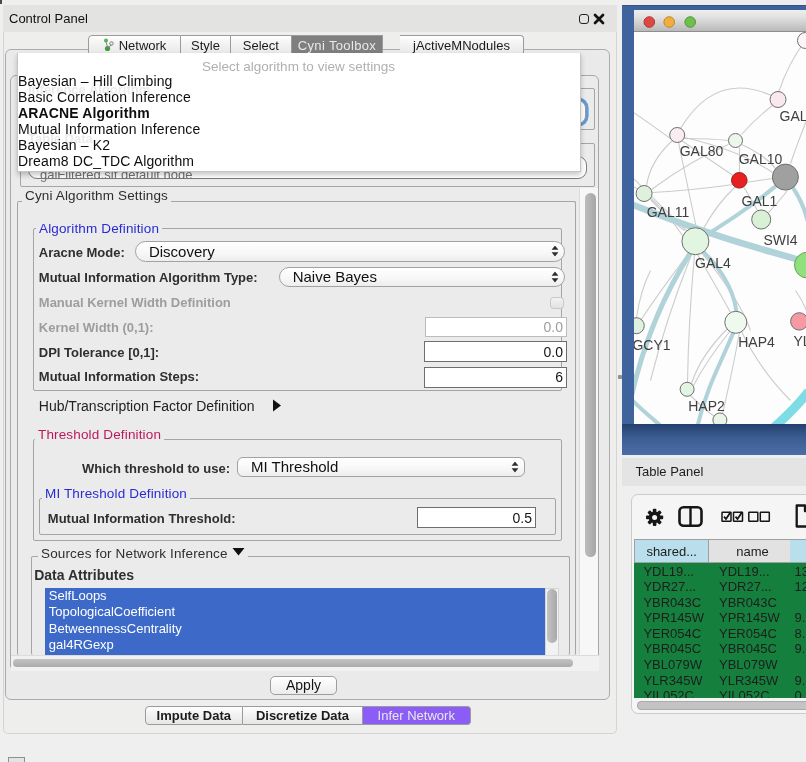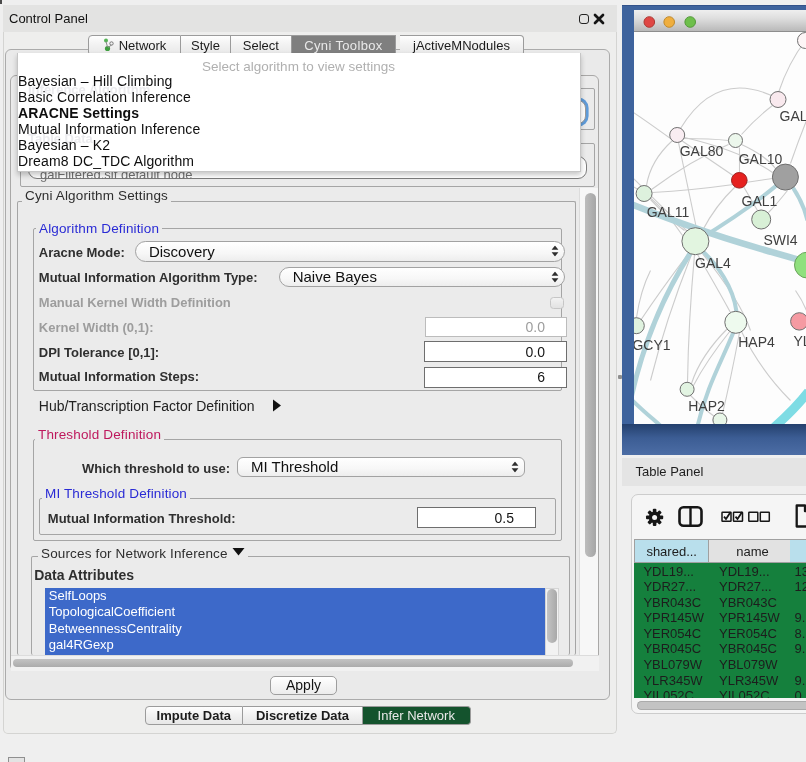--- a/index.html
+++ b/index.html
@@ -7,21 +7,21 @@
 body { font-family:"Liberation Sans", sans-serif; background:#efefef; }
 #root { position:relative; width:806px; height:762px; }
 .abs { position:absolute; }
 .lbl { font-size:13px; font-weight:bold; color:#2f2f2f; white-space:nowrap; }
 .dis { color:#9d9d9d; }
 .gtitle { font-size:13.5px; letter-spacing:0.15px; background:#ebebeb; padding:0 3px; white-space:nowrap; }
 .gbox { position:absolute; border:1px solid #a5a5a5; border-radius:2px; }
 .combo { position:absolute; background:linear-gradient(#ffffff,#f7f7f7 60%,#ededed); border:1px solid #a2a2a2; border-radius:11px; font-size:15px; color:#101010; }
 .combo .ct { position:absolute; left:13px; top:0; bottom:0; display:flex; align-items:center; white-space:nowrap; }
 .arrows { position:absolute; right:5px; top:50%; width:8px; height:11px; transform:translateY(-50%); }
-.tfield { position:absolute; background:#fff; font-size:14px; color:#141414; text-align:right; padding-right:21px; display:flex; align-items:center; justify-content:flex-end; }
+.tfield { position:absolute; background:#fff; font-size:14px; color:#141414; text-align:right; padding-right:3px; display:flex; align-items:center; justify-content:flex-end; }
 .tab { position:absolute; top:0; height:100%; border:1px solid #9b9b9b; border-left:none; background:linear-gradient(#fefefe,#f2f2f2 45%,#e7e7e7); font-size:13px; color:#1b1b1b; display:flex; align-items:center; justify-content:center; white-space:nowrap; }
 .tabsel { background:#7f7f7f; color:#e9e9e9; }
 </style>
 </head>
 <body>
 <div id="root">
 
 <div class="abs" style="left:3px;top:5px;width:613.5px;height:728.5px;background:#eeeeed;border:1px solid #d4d4d2;border-top:none;border-radius:0 0 5px 5px;"></div>
 <div class="abs" style="left:3px;top:5px;width:613.5px;height:27px;background:#e3e3e2;"></div>
 <div class="abs" style="left:9px;top:5px;height:27px;display:flex;align-items:center;font-size:13px;color:#111;">Control Panel</div>
@@ -37,21 +37,21 @@
 
 <div class="abs" style="left:87.9px;top:35px;width:436.1px;height:20.5px;">
   <div class="tab" style="left:0;width:93.3px;border-left:1px solid #9b9b9b;border-radius:4px 0 0 4px;"><svg width="12" height="15" viewBox="0 0 12 15" style="margin-right:4px;">
           <circle cx="3" cy="2.5" r="2" fill="#55b555"></circle>
           <circle cx="8.5" cy="5.5" r="1.7" fill="none" stroke="#777" stroke-width="1"></circle>
           <circle cx="4.5" cy="10.5" r="2.6" fill="#3f9e3f"></circle>
           <path d="M3 3.5 L4.5 9 M8.5 7 L5 9.5" stroke="#888" stroke-width="1"></path>
         </svg>Network</div>
   <div class="tab" style="left:93.3px;width:49.6px;">Style</div>
   <div class="tab" style="left:142.9px;width:61.2px;">Select</div>
-  <div class="tab tabsel" style="left:204.1px;width:104px;letter-spacing:0.35px;">Cyni Toolbox</div>
+  <div class="tab tabsel" style="left:204.1px;width:91px;letter-spacing:0.35px;">Cyni Toolbox</div>
   <div class="tab" style="left:312.1px;width:124px;border-radius:0 4px 4px 0;">jActiveMNodules</div>
 </div>
 
 <div class="gbox" style="left:20px;top:87.5px;width:574.5px;height:42px;"></div>
 <div class="abs" style="left:29px;top:100px;width:557px;height:24px;background:#fff;border:1px solid #9a9a9a;border-radius:8px;box-shadow:0 0 0 2.6px #5f9bd8;"></div>
 <div class="gbox" style="left:20px;top:142.5px;width:574.5px;height:44px;"></div>
 <div class="abs" style="left:28px;top:156px;width:559px;height:22.5px;background:#fff;border:1.6px solid #7d7d7d;border-radius:9px;"></div>
 <div class="abs" style="left:40px;top:167px;font-size:13px;color:#737373;z-index:5;">galFiltered.sif default node</div>
 
 <div class="gbox" style="left:16.5px;top:200.5px;width:559.5px;height:454px;border-bottom:none;"></div>
@@ -131,33 +131,33 @@
 <div class="abs" style="left:578.5px;top:188px;width:19px;height:482.5px;background:#f7f7f7;border-left:1px solid #dcdcdc;"></div>
 <div class="abs" style="left:585px;top:193px;width:10.5px;height:364px;background:linear-gradient(90deg,#bdbdbd,#a6a6a6);border-radius:5.5px;"></div>
 <div class="abs" style="left:10.5px;top:655px;width:588px;height:15.5px;background:#f1f1f1;border-top:1px solid #dcdcdc;"></div>
 <div class="abs" style="left:13px;top:658.5px;width:560px;height:8.5px;background:linear-gradient(#c3c3c3,#ababab);border-radius:4.5px;"></div>
 
 <div class="abs" style="left:270px;top:676px;width:67px;height:18.5px;background:linear-gradient(#ffffff,#ececec);border:1px solid #9e9e9e;border-radius:5px;display:flex;align-items:center;justify-content:center;font-size:14px;color:#141414;">Apply</div>
 
 <div class="abs" style="left:144.5px;top:706px;width:326px;height:19px;">
   <div class="tab" style="left:0;width:98.5px;border-left:1px solid #9b9b9b;border-radius:4px 0 0 4px;font-weight:bold;">Impute Data</div>
   <div class="tab" style="left:98.5px;width:120px;font-weight:bold;">Discretize Data</div>
-  <div class="tab tabsel" style="left:218.5px;width:107.5px;border-radius:0 4px 4px 0;background:#14532d;">Infer Network</div>
+  <div class="tab tabsel" style="left:218.5px;width:107.5px;border-radius:0 4px 4px 0;background:#8b5cf6;">Infer Network</div>
 </div>
 
 <div class="abs" style="left:618px;top:374.5px;width:3.5px;height:4px;background:#8f8f8f;border-radius:1px;"></div>
 
 <div class="abs" style="left:16.5px;top:53px;width:564px;height:118.5px;background:#fff;border:1px solid #c6c6c6;border-top:none;box-shadow:0 3px 5px rgba(0,0,0,0.22);z-index:10;"></div>
 <div class="abs" style="left:16.5px;top:59px;width:564px;text-align:center;font-size:13.5px;color:#b0b0b0;z-index:11;">Select algorithm to view settings</div>
 <div class="abs" style="left:28px;top:82px;font-size:13px;color:#ebebee;font-weight:bold;z-index:11;">Inference Algorithm</div>
 <div class="abs" style="left:28px;top:131px;font-size:13px;color:#ebebee;font-weight:bold;z-index:11;">Table Data</div>
 <div class="abs" style="left:18px;top:73px;font-size:14px;letter-spacing:0.15px;color:#0e0e0e;z-index:12;line-height:16px;">
 Bayesian – Hill Climbing<br>
 Basic Correlation Inference<br>
-<b>ARACNE Settings</b><br>
+<b>ARACNE Algorithm</b><br>
 Mutual Information Inference<br>
 Bayesian – K2<br>
 Dream8 DC_TDC Algorithm
 </div>
 
 <div class="abs" style="left:622px;top:5px;width:184px;height:449.5px;background:#3e639d;border-top:1.5px solid #32528a;"></div>
 <div class="abs" style="left:622px;top:424px;width:184px;height:30.5px;background:linear-gradient(#24406d,#3c5d94 45%,#4c6da5);"></div>
 <div class="abs" style="left:633.5px;top:9.5px;width:172.5px;height:22px;background:linear-gradient(#efefef,#dedede 40%,#b9b9b9);border-bottom:1px solid #8e8e8e;"></div>
 <svg class="abs" style="left:633.5px;top:9.5px;z-index:2;" width="70" height="22" viewBox="0 0 70 22">
   <circle cx="15.3" cy="12" r="5.3" fill="#df4744" stroke="#ad3a33" stroke-width="1"></circle>

